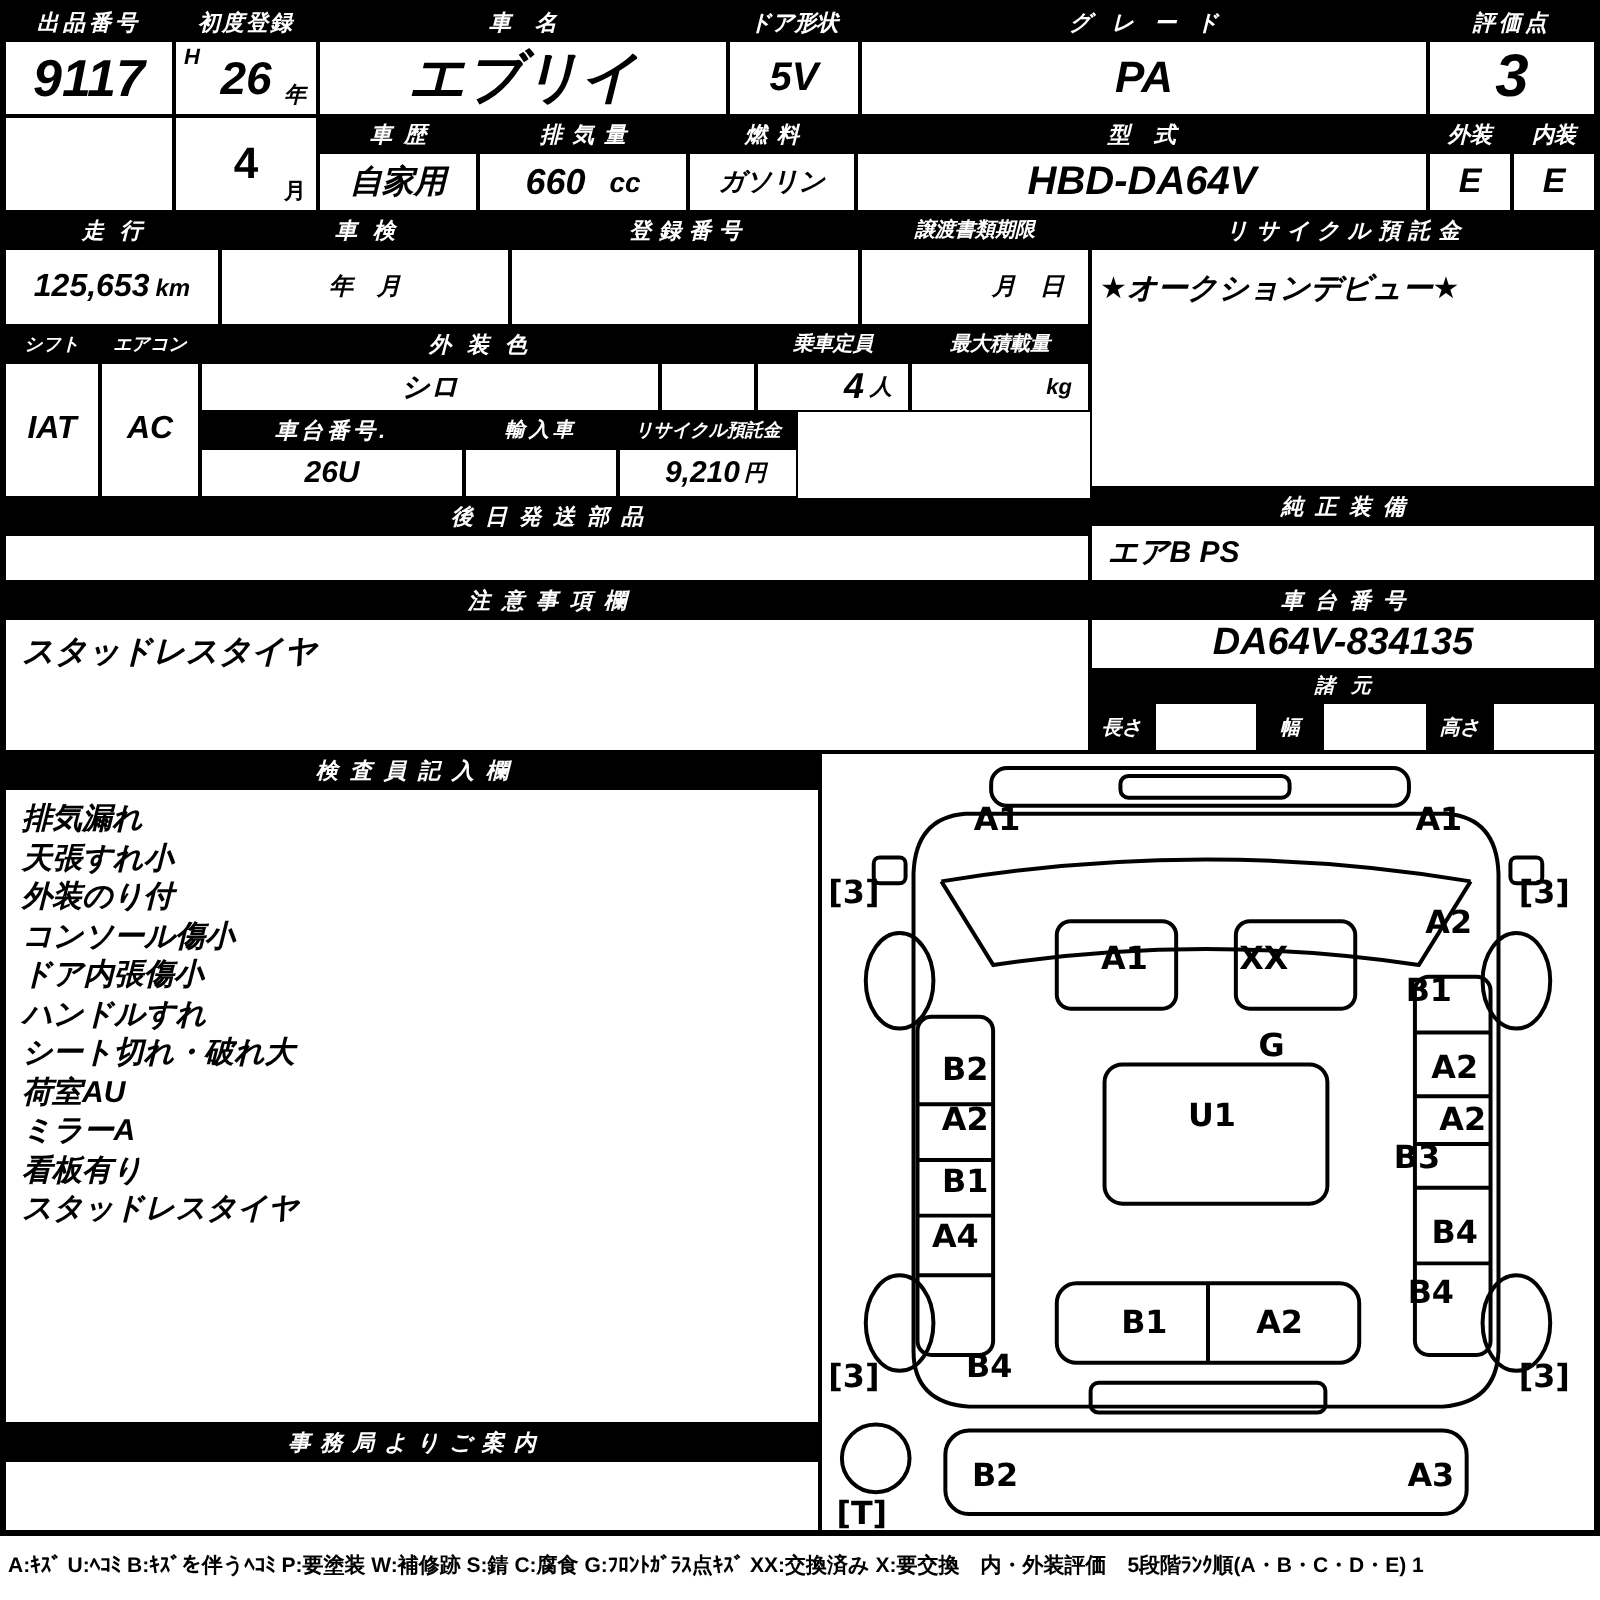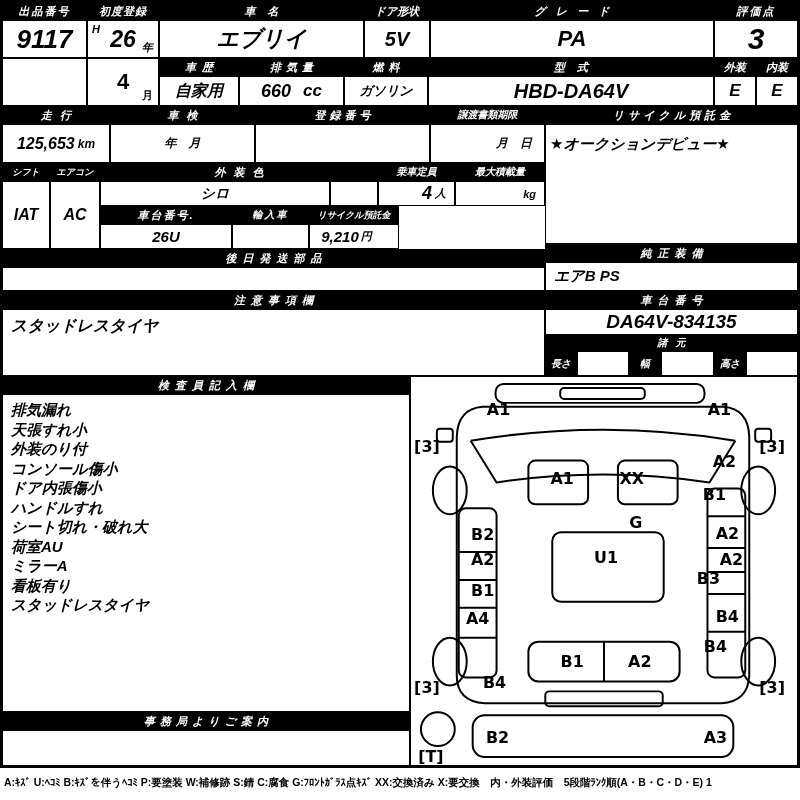--- a/index.html
+++ b/index.html
@@ -41,21 +41,21 @@
       <div class="col" style="width:72px">
         <div class="hd h18" style="letter-spacing:1px">初度登録</div>
         <div class="cell grow">
           <span class="corner tl">H</span>
           <span class="val" style="font-size:23px">26</span>
           <span class="corner br">年</span>
         </div>
       </div>
       <div class="col" style="width:205px">
         <div class="hd h18" style="letter-spacing:12px;padding-left:12px">車名</div>
-        <div class="cell grow val" style="font-size:22px">エブリイ</div>
+        <div class="cell grow val" style="font-size:28px">エブリイ</div>
       </div>
       <div class="col" style="width:66px">
         <div class="hd h18">ドア形状</div>
         <div class="cell grow val" style="font-size:20px">5V</div>
       </div>
       <div class="col" style="width:284px">
         <div class="hd h18" style="letter-spacing:10px;padding-left:10px">グレード</div>
         <div class="cell grow val" style="font-size:22px">PA</div>
       </div>
       <div class="col" style="width:84px">
@@ -71,21 +71,21 @@
         <span class="corner br">月</span>
       </div>
       <div class="col" style="width:80px">
         <div class="hd h18" style="letter-spacing:6px;padding-left:6px">車歴</div>
         <div class="cell grow val" style="font-size:16px">自家用</div>
       </div>
       <div class="col" style="width:105px">
         <div class="hd h18" style="letter-spacing:5px;padding-left:5px">排気量</div>
         <div class="cell grow">
           <span class="val" style="font-size:18px">660</span>
-          <span class="val" style="font-size:17px;margin-left:12px">cc</span>
+          <span class="val" style="font-size:14px;margin-left:12px">cc</span>
         </div>
       </div>
       <div class="col" style="width:84px">
         <div class="hd h18" style="letter-spacing:5px;padding-left:5px">燃料</div>
         <div class="cell grow val" style="font-size:13px">ガソリン</div>
       </div>
       <div class="col" style="width:286px">
         <div class="hd h18" style="letter-spacing:12px;padding-left:12px">型式</div>
         <div class="cell grow val" style="font-size:20px">HBD-DA64V</div>
       </div>
@@ -158,21 +158,21 @@
               <div class="col" style="width:132px">
                 <div class="hd h18" style="letter-spacing:2px">車台番号.</div>
                 <div class="cell grow val" style="font-size:15px">26U</div>
               </div>
               <div class="col" style="width:77px">
                 <div class="hd h18" style="font-size:10px;letter-spacing:2px">輸入車</div>
                 <div class="cell grow"></div>
               </div>
               <div class="col" style="width:90px">
                 <div class="hd h18" style="font-size:9px">リサイクル預託金</div>
-                <div class="cell grow" style="justify-content:center;padding-right:15px">
+                <div class="cell grow" style="justify-content:flex-end;padding-right:15px">
                   <span class="val" style="font-size:15px">9,210</span>
                   <span class="val" style="font-size:11px;margin-left:2px">円</span>
                 </div>
               </div>
             </div>
           </div>
         </div>
         <div class="col" style="height:42px">
           <div class="hd h18" style="letter-spacing:6px;padding-left:6px">後日発送部品</div>
           <div class="cell grow"></div>

